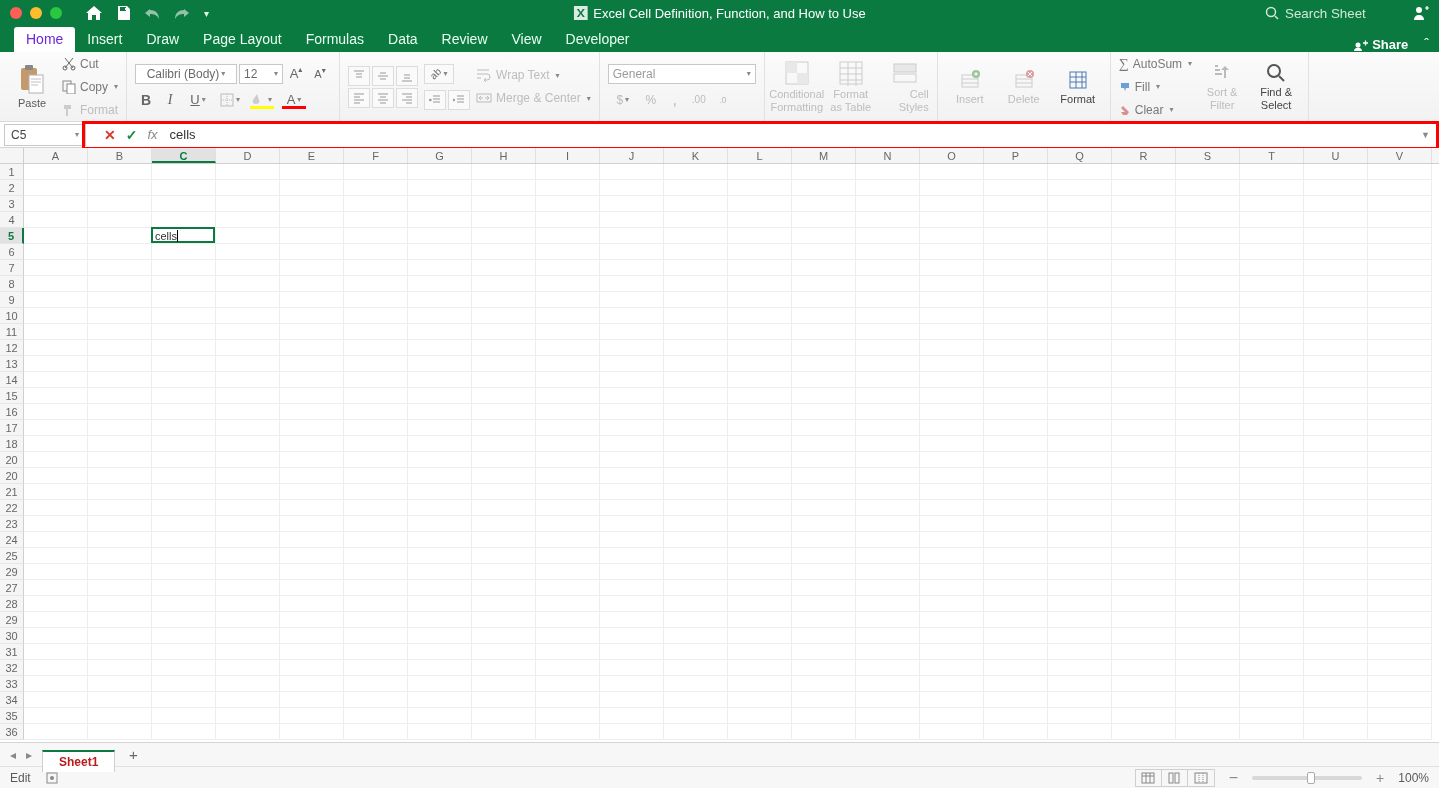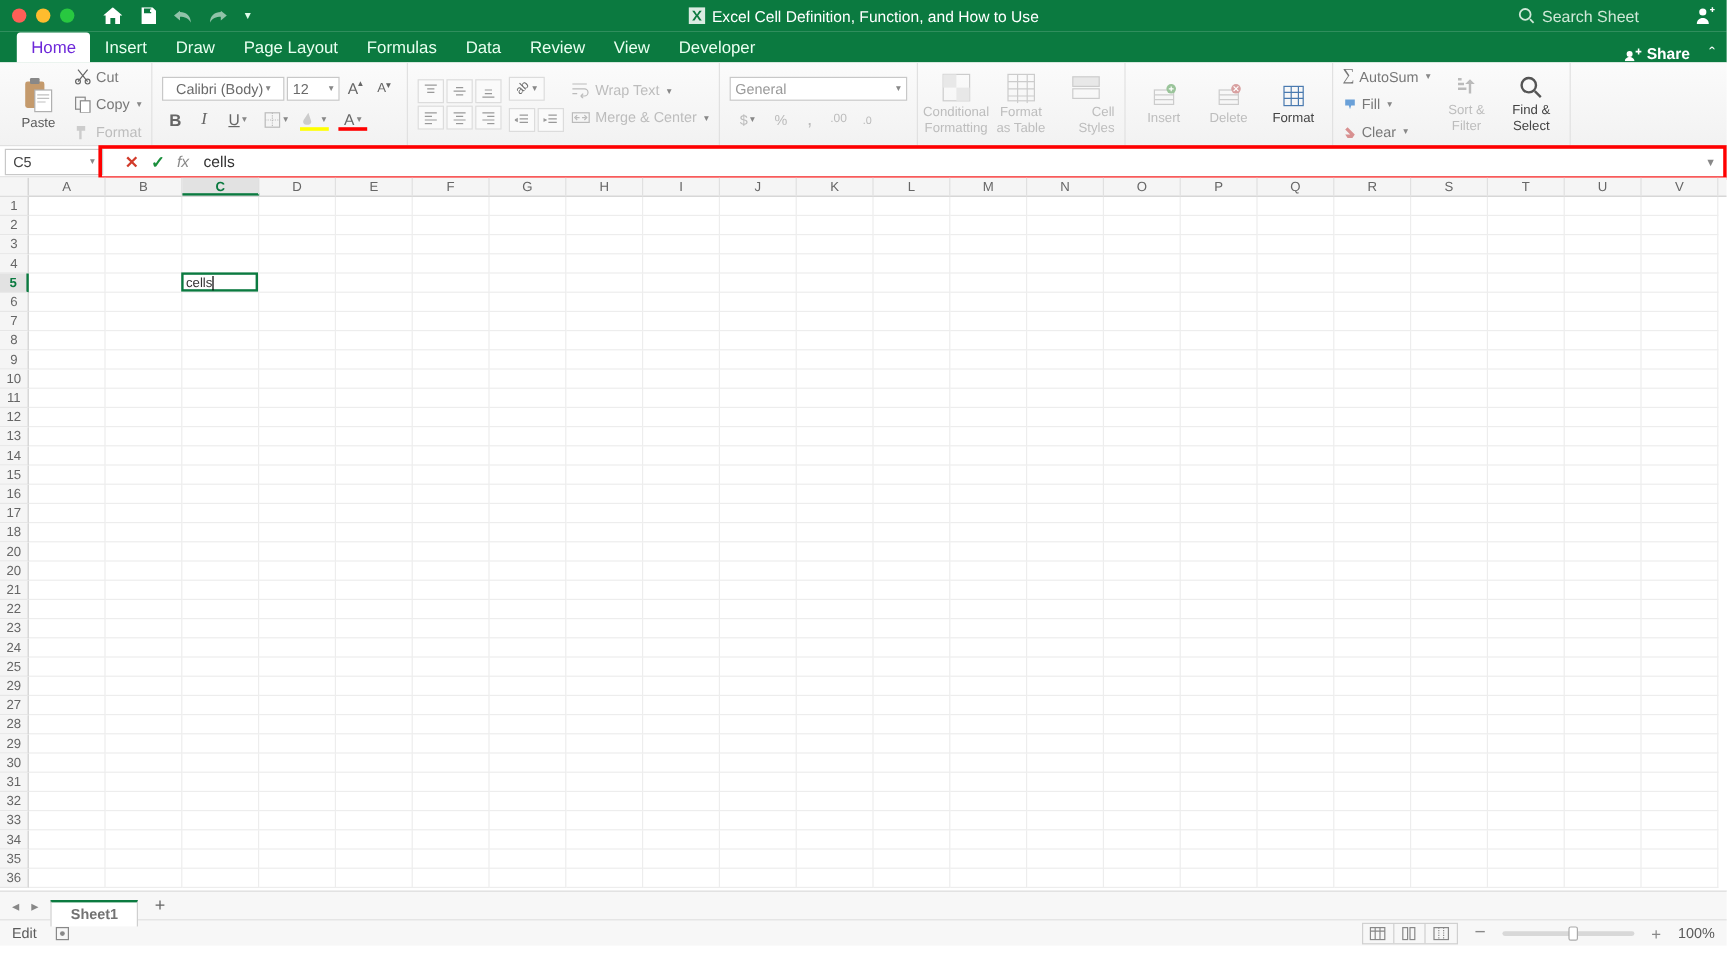--- a/index.html
+++ b/index.html
@@ -72,21 +72,21 @@
 .rh.sel { background: #e2e2e2; color: #0b7a40; font-weight: 600; border-right: 2px solid #0b7a40; }
 .cell { width: 64px; height: 16px; border-right: 1px solid #ededed; border-bottom: 1px solid #ededed; font-size: 11px; padding: 0 2px; line-height: 16px; color: #333; overflow: hidden; white-space: nowrap; }
 .active-cell { position: absolute; border: 2px solid #0b7a40; background: #fff; pointer-events: none; font-size: 11px; padding: 0 2px; line-height: 14px; color: #333; }
 .active-cell .cursor { border-right: 1px solid #000; animation: blink 1s steps(1) infinite; }
 @keyframes blink { 50% { border-color: transparent; } }
 
 
 .sheetbar { height: 24px; border-top: 1px solid #d4d4d4; background: #f7f7f7; display: flex; align-items: center; font-size: 12px; }
 .navarrows { display: flex; gap: 2px; padding: 0 6px; color: #888; }
 .navarrows span { width: 14px; text-align: center; }
-.sheet-tab { padding: 3px 16px; background: #fff; border: 1px solid #cfcfcf; border-bottom: none; color: #737373; font-weight: 600; border-top: 2px solid #0b7a40; margin-top: 13px; }
+.sheet-tab { padding: 3px 16px; background: #fff; border: 1px solid #cfcfcf; border-bottom: none; color: #b91c1c; font-weight: 600; border-top: 2px solid #0b7a40; margin-top: 13px; }
 .addsheet { width: 24px; text-align: center; color: #666; font-size: 15px; margin-left: 6px; }
 
 
 .statusbar { height: 22px; background: #f7f7f7; border-top: 1px solid #e0e0e0; display: flex; align-items: center; font-size: 12px; color: #5a5a5a; padding: 0 10px; gap: 14px; }
 .statusbar .spacer { flex: 1; }
 .viewbtns { display: flex; gap: 0; border: 1px solid #d0d0d0; }
 .viewbtns span { width: 26px; height: 16px; display: flex; align-items: center; justify-content: center; border-right: 1px solid #d0d0d0; }
 .viewbtns span:last-child { border-right: none; }
 .zoom-slider { width: 110px; height: 4px; background: #d8d8d8; position: relative; border-radius: 2px; }
 .zoom-slider .thumb { position: absolute; top: -4px; width: 8px; height: 12px; background: #fff; border: 1px solid #aaa; border-radius: 2px; }

